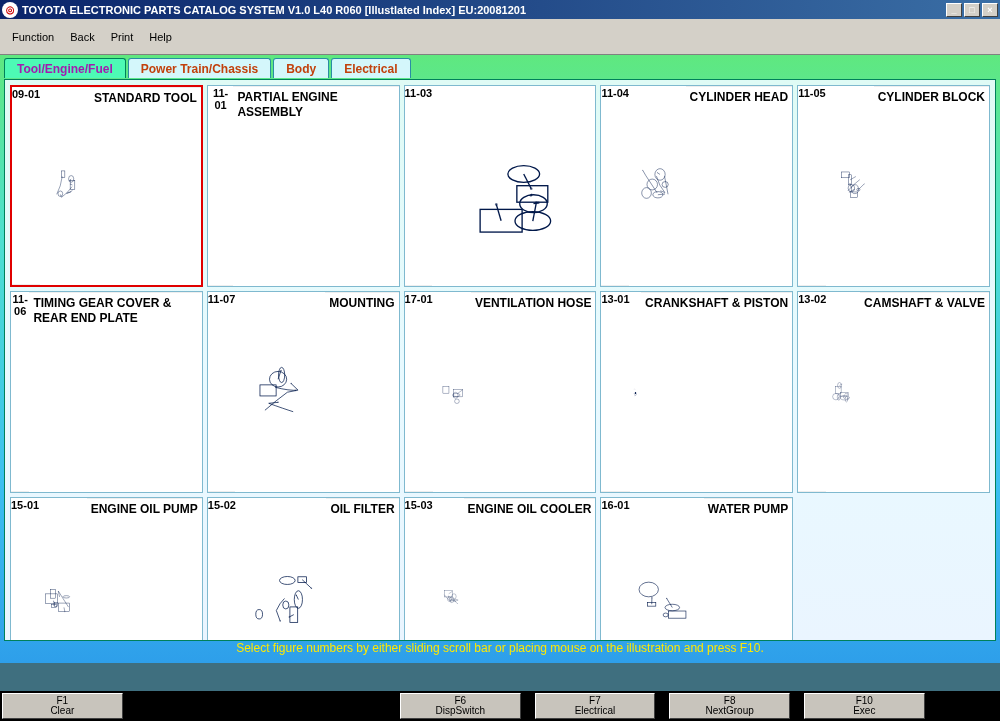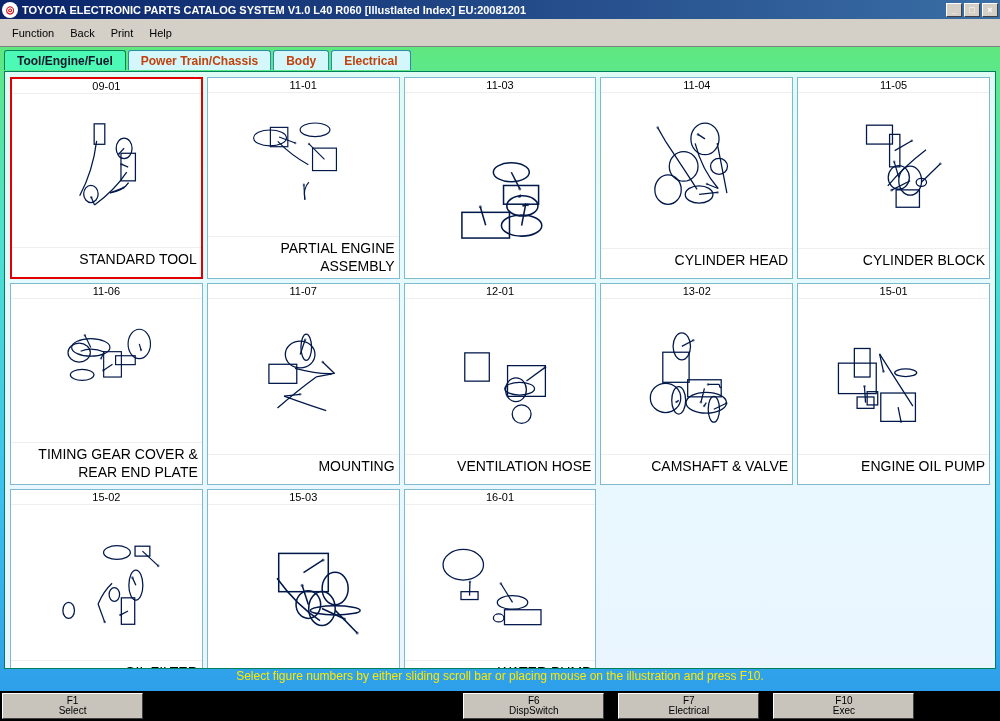--- a/index.html
+++ b/index.html
@@ -36,21 +36,21 @@
   .titlebar-buttons { display: flex; gap: 2px; }
   .titlebar-btn {
     width: 16px; height: 14px;
     background: #d4d0c8;
     border: 1px solid; border-color: #fff #404040 #404040 #fff;
     display: flex; align-items: center; justify-content: center;
     font-size: 9px; font-family: Arial; cursor: pointer;
   }
   
   .menubar {
-    height: 28px;
+    height: 36px;
     background: #d4d0c8;
     display: flex;
     align-items: center;
     padding: 0 4px;
     border-bottom: 1px solid #808080;
   }
   .menubar-item {
     padding: 2px 8px;
     cursor: pointer;
   }
@@ -76,21 +76,21 @@
     padding: 2px 12px;
     font-size: 12px;
     font-weight: bold;
     color: #c2410c;
     cursor: pointer;
     display: flex; align-items: center;
     border-radius: 3px 3px 0 0;
   }
   .tab.active {
     background: #4dfab5;
-    color: #0f172a;
+    color: #a21caf;
     border-color: #00805a;
   }
   
   .grid-wrap {
     flex: 1;
     border: 1px solid #00805a;
     background: linear-gradient(to bottom, #dffbf5 0%, #e8faff 50%, #eaf5ff 100%);
     padding: 5px 5px 4px 5px;
     overflow: hidden;
   }
@@ -98,22 +98,23 @@
     display: grid;
     grid-template-columns: repeat(5, 1fr);
     grid-auto-rows: 202px;
     gap: 4px;
     height: 100%;
   }
   .card {
     background: #fff;
     border: 1px solid #7fb9cf;
     display: flex;
-    flex-direction: column;
+    flex-direction: row;
     cursor: pointer;
+    font-weight: bold;
   }
   .card.selected { border: 2px solid #e00000; }
   .card-head {
     text-align: center;
     font-size: 11px;
     padding: 1px 0;
     color: #000;
     background: #fff;
     border-bottom: 1px solid #eee;
   }
@@ -121,44 +122,45 @@
     flex: 1;
     display: flex;
     align-items: center;
     justify-content: center;
     overflow: hidden;
     background: #fff;
   }
   .card-illus svg { width: 82%; height: 82%; }
   .card-label {
     min-height: 30px;
-    font-size: 14px;
+    font-size: 12px;
     padding: 3px 4px;
     color: #000;
     line-height: 1.25;
-    text-align: right;
+    text-align: left;
     border-top: 1px solid #eee;
   }
   
   .instruction {
     height: 18px;
     text-align: center;
     color: #ffe800;
     font-size: 12px;
     padding: 0 0;
     background: transparent;
   }
   
   .fnbar {
     height: 30px;
     background: #000;
     display: flex;
     gap: 14px;
     padding: 2px;
     align-items: stretch;
+    margin-top: 28px;
   }
   .fnspacer { flex: 2.1; }
   .fnkey {
     flex: 1;
     background: #c8c4bc;
     border: 1px solid; border-color: #fff #404040 #404040 #fff;
     display: flex; flex-direction: column;
     align-items: center; justify-content: center;
     font-size: 10px; line-height: 1.05;
     cursor: pointer;
@@ -349,33 +351,52 @@
               <line class="schematic-line" x1="47.57767489711934" y1="32.63348765432099" x2="51.5108024691358" y2="20.992669753086417"></line>
               <circle class="schematic-fill" cx="51.5108024691358" cy="20.992669753086417" r="1"></circle>
               <path class="schematic-line" d="M60.184670781893004 50.302211934156375 Q45.25925925925926 61.16285150891632 29.732510288065843 74.75745884773661"></path>
               <line class="schematic-line" x1="60.184670781893004" y1="50.302211934156375" x2="71.79539609053498" y2="47.99794238683127"></line>
               <circle class="schematic-fill" cx="71.79539609053498" cy="47.99794238683127" r="1"></circle>
             </svg>
           </div>
           <div class="card-label">MOUNTING</div>
         </div>
         <div class="card">
-          <div class="card-head">12-01</div>
+          <div class="card-head">17-01</div>
           <div class="card-illus">
             <svg viewBox="0 0 100 100">
               <ellipse class="schematic-line" cx="62.391975308641975" cy="60.44161522633745" rx="8.196352023319616" ry="9.32934670781893"></ellipse>
               <rect class="schematic-line" x="22.10926783264746" y="31.368184156378604" width="19.290723593964334" height="22.242541152263374"></rect>
               <rect class="schematic-line" x="55.76154192386832" y="41.41083676268862" width="29.77372685185185" height="24.173182441700963"></rect>
               <line class="schematic-line" x1="70.64840534979425" y1="53.4974279835391" x2="85.31918724279836" y2="42.77944958847737"></line>
               <circle class="schematic-fill" cx="85.31918724279836" cy="42.77944958847737" r="1"></circle>
               <ellipse class="schematic-line" cx="66.8451646090535" cy="79.55529835390946" rx="7.439429012345679" ry="7.216606652949245"></ellipse>
               <ellipse class="schematic-line" cx="65.28189300411523" cy="59.56610082304527" rx="11.704796810699587" ry="4.965320644718793"></ellipse>
             </svg>
           </div>
           <div class="card-label">VENTILATION HOSE</div>
+        </div>
+        <div class="card">
+          <div class="card-head">13-01</div>
+          <div class="card-illus">
+            <svg viewBox="0 0 100 100">
+              <rect class="schematic-line" x="42.59924768518518" y="63.3810013717421" width="15.048932613168725" height="19.924211248285324"></rect>
+              <path class="schematic-line" d="M41.409465020576135 22.113425925925924 Q37.43921467764061 16.928197873799725 28.920267489711932 20.08719135802469"></path>
+              <line class="schematic-line" x1="41.409465020576135" y1="22.113425925925924" x2="45.3764146090535" y2="25.051183127572013"></line>
+              <circle class="schematic-fill" cx="45.3764146090535" cy="25.051183127572013" r="1"></circle>
+              <rect class="schematic-line" x="45.4544002914952" y="58.08179012345679" width="10.768668552812072" height="11.335390946502057"></rect>
+              <path class="schematic-line" d="M29.963991769547327 67.76671810699588 Q34.23019547325103 59.84057784636488 42.28960905349794 48.33307613168724"></path>
+              <line class="schematic-line" x1="29.963991769547327" y1="67.76671810699588" x2="34.84400720164609" y2="73.12988683127571"></line>
+              <circle class="schematic-fill" cx="34.84400720164609" cy="73.12988683127571" r="1"></circle>
+              <rect class="schematic-line" x="34.502968535665296" y="69.73731138545953" width="27.6818201303155" height="18.713648834019203"></rect>
+              <line class="schematic-line" x1="48.34387860082305" y1="79.09413580246914" x2="39.51671810699588" y2="94.01401748971193"></line>
+              <circle class="schematic-fill" cx="39.51671810699588" cy="94.01401748971193" r="1"></circle>
+            </svg>
+          </div>
+          <div class="card-label">CRANKSHAFT &amp; PISTON</div>
         </div>
         <div class="card">
           <div class="card-head">13-02</div>
           <div class="card-illus">
             <svg viewBox="0 0 100 100">
               <ellipse class="schematic-line" cx="37.85545267489712" cy="26.244598765432098" rx="6.852580589849108" ry="10.594864540466393"></ellipse>
               <line class="schematic-line" x1="37.85545267489712" y1="26.244598765432098" x2="46.92746913580247" y2="21.409336419753085"></line>
               <circle class="schematic-fill" cx="46.92746913580247" cy="21.409336419753085" r="1"></circle>
               <ellipse class="schematic-line" cx="57.12911522633745" cy="70.57998971193416" rx="15.909079218106996" ry="8.189857681755829"></ellipse>
               <line class="schematic-line" x1="57.12911522633745" y1="70.57998971193416" x2="55.467592592592595" y2="73.09760802469137"></line>
@@ -455,20 +476,21 @@
               <line class="schematic-line" x1="50.17746913580247" y1="33.319701646090536" x2="63.13901748971193" y2="25.020576131687243"></line>
               <circle class="schematic-fill" cx="63.13901748971193" cy="25.020576131687243" r="1"></circle>
               <ellipse class="schematic-line" cx="62.34645061728395" cy="57.016460905349795" rx="8.746281292866941" ry="11.243055555555555"></ellipse>
               <line class="schematic-line" x1="62.34645061728395" y1="57.016460905349795" x2="77.22878086419753" y2="63.90972222222222"></line>
               <circle class="schematic-fill" cx="77.22878086419753" cy="63.90972222222222" r="1"></circle>
               <ellipse class="schematic-line" cx="71.12628600823045" cy="58.26543209876543" rx="16.388170867626886" ry="3.015003429355281"></ellipse>
               <line class="schematic-line" x1="71.12628600823045" y1="58.26543209876543" x2="85.58371913580247" y2="73.19058641975309"></line>
               <circle class="schematic-fill" cx="85.58371913580247" cy="73.19058641975309" r="1"></circle>
             </svg>
           </div>
+          <div class="card-label">ENGINE OIL COOLER</div>
         </div>
         <div class="card">
           <div class="card-head">16-01</div>
           <div class="card-illus">
             <svg viewBox="0 0 100 100">
               <ellipse class="schematic-line" cx="48.782407407407405" cy="77.85056584362141" rx="4.165037722908093" ry="3.125900205761317"></ellipse>
               <ellipse class="schematic-line" cx="20.92283950617284" cy="36.00951646090535" rx="15.91497342249657" ry="12.047453703703704"></ellipse>
               <rect class="schematic-line" x="19.125214334705078" y="57.18094135802469" width="13.431670096021946" height="6.19727366255144"></rect>
               <line class="schematic-line" x1="25.84104938271605" y1="60.27957818930041" x2="26.171424897119344" y2="49.44187242798354"></line>
               <circle class="schematic-fill" cx="26.171424897119344" cy="49.44187242798354" r="1"></circle>
@@ -482,29 +504,33 @@
         </div>
       </div>
   </div>
 
   <div class="instruction">Select figure numbers by either sliding scroll bar or placing mouse on the illustration and press F10.</div>
 </div>
 
 <div class="fnbar" id="fnbar">
     <div class="fnkey">
       <div>F1</div>
-      <div>Select</div>
+      <div>Clear</div>
     </div>
     <div class="fnspacer"></div>
     <div class="fnkey">
       <div>F6</div>
       <div>DispSwitch</div>
     </div>
     <div class="fnkey">
       <div>F7</div>
       <div>Electrical</div>
     </div>
     <div class="fnkey">
+      <div>F8</div>
+      <div>NextGroup</div>
+    </div>
+    <div class="fnkey">
       <div>F10</div>
       <div>Exec</div>
     </div>
     <div style="flex: 0.5 1 0%;"></div>
   </div>
 
 </body></html>

